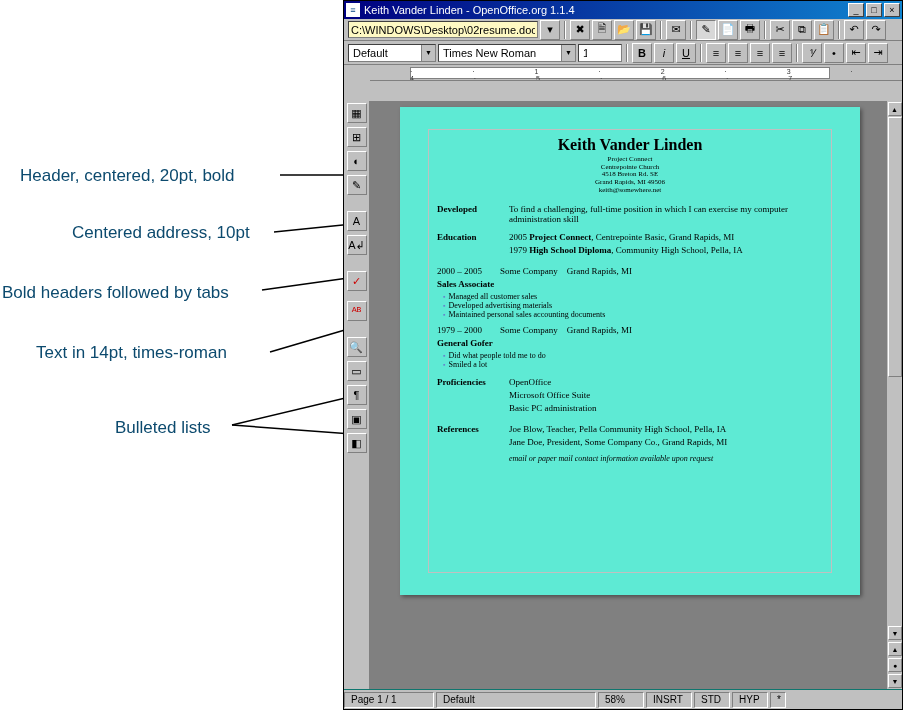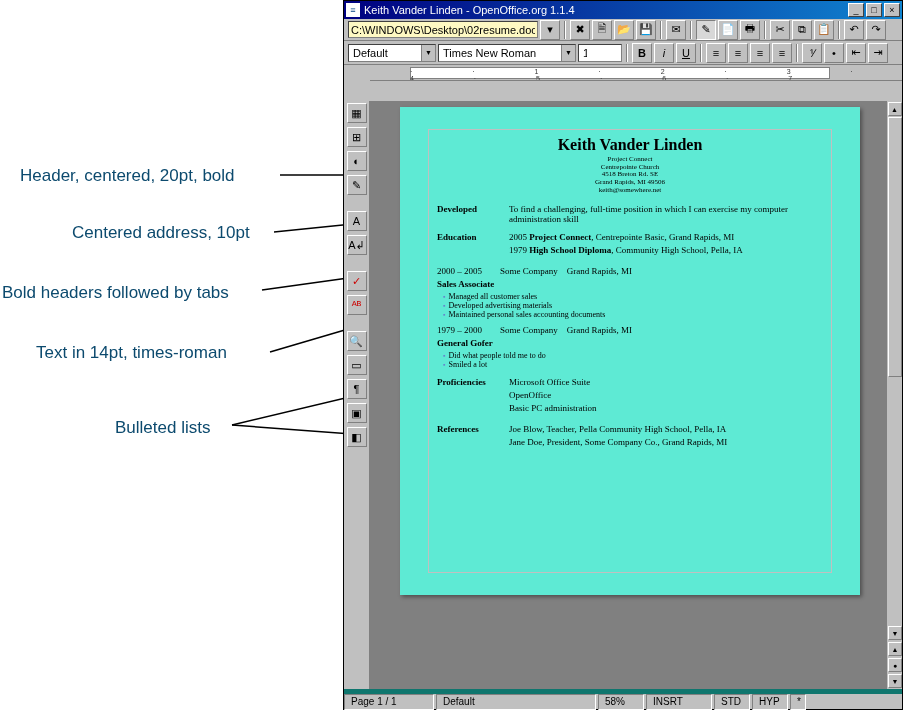--- a/index.html
+++ b/index.html
@@ -63,21 +63,21 @@
   .r-bullets .b { font-size: 8px; }
   .r-bullets .b::before { content: "▪"; color:#6688cc; margin-right: 3px; font-size:7px; }
   .r-ital { font-style: italic; font-size: 8px; }
   
   
   .vscroll { position: absolute; right: 0; top: 100px; width: 16px; bottom: 20px; background: #c0c0c0; border-left: 1px solid #808080; }
   .vscroll .btn { width: 14px; height: 14px; background:#c0c0c0; border:1px solid #fff; border-right-color:#808080; border-bottom-color:#808080; margin:1px auto; font-size:7px; display:flex; align-items:center; justify-content:center; }
   .vscroll .thumb { width:14px; height:260px; background:#c0c0c0; border:1px solid #fff; border-right-color:#808080; border-bottom-color:#808080; margin:0 auto; }
   
   
-  .statusbar { position: absolute; left: 0; right: 0; bottom: 0; height: 20px; background: #c0c0c0; border-top: 5px solid #0f766e; display: flex; align-items: center; font-size: 10px; }
+  .statusbar { position: absolute; left: 0; right: 0; bottom: 0; height: 20px; background: #c0c0c0; border-top: 1px solid #0f766e; display: flex; align-items: center; font-size: 10px; }
   .statusbar .cell { border: 1px solid #808080; border-top-color:#808080; border-left-color:#808080; border-right-color:#fff; border-bottom-color:#fff; height: 16px; padding: 0 6px; display: flex; align-items: center; margin-right: 2px; }
 </style>
 </head>
 <body>
 
 <div class="annotation" style="left:20px; top:166px;">Header, centered, 20pt, bold</div>
 <div class="annotation" style="left:72px; top:223px;">Centered address, 10pt</div>
 <div class="annotation" style="left:2px; top:283px;">Bold headers followed by tabs</div>
 <div class="annotation" style="left:36px; top:343px;">Text in 14pt, times-roman</div>
 <div class="annotation" style="left:115px; top:418px;">Bulleted lists</div>
@@ -173,21 +173,21 @@
   <div class="sidetool">
     <div class="tbtn">▦</div>
     <div class="tbtn">⊞</div>
     <div class="tbtn">◐</div>
     <div class="tbtn">✎</div>
     <div style="height:8px"></div>
     <div class="tbtn">A</div>
     <div class="tbtn">A↲</div>
     <div style="height:8px"></div>
     <div class="tbtn" style="color:#c00;">✓</div>
-    <div class="tbtn" style="color:#c00;">ᴬᴮ</div>
+    <div class="tbtn" style="color:#c00;margin-top:6px;">ᴬᴮ</div>
     <div style="height:8px"></div>
     <div class="tbtn">🔍</div>
     <div class="tbtn">▭</div>
     <div class="tbtn">¶</div>
     <div class="tbtn">▣</div>
     <div class="tbtn">◧</div>
   </div>
 
   <div class="docarea">
     <div class="page">
@@ -226,31 +226,32 @@
               <div class="line"><b>General Gofer</b></div>
               <div class="r-bullets">
                 <div class="b">Did what people told me to do</div>
                 <div class="b">Smiled a lot</div>
               </div>
             </div>
           </div>
           <div class="r-row">
             <div class="r-label">Proficiencies</div>
             <div class="r-body">
+              <div class="line">OpenOffice</div>
               <div class="line">Microsoft Office Suite</div>
-              <div class="line">OpenOffice</div>
               <div class="line">Basic PC administration</div>
             </div>
           </div>
           <div class="r-row">
             <div class="r-label">References</div>
             <div class="r-body">
               <div class="line">Joe Blow, Teacher, Pella Community High School, Pella, IA</div>
               <div class="line">Jane Doe, President, Some Company Co., Grand Rapids, MI</div>
               <div style="height:4px"></div>
+              <div class="r-ital">email or paper mail contact information available upon request</div>
             </div>
           </div>
         </div>
       </div>
     </div>
   </div>
 
   <div class="vscroll">
     <div class="btn">▲</div>
     <div class="thumb"></div>
@@ -258,19 +259,19 @@
     <div style="position:absolute; bottom:48px; left:1px;" class="btn">▼</div>
     <div style="position:absolute; bottom:32px; left:1px;" class="btn">▲</div>
     <div style="position:absolute; bottom:16px; left:1px;" class="btn">●</div>
     <div style="position:absolute; bottom:0; left:1px;" class="btn">▼</div>
   </div>
 
   <div class="statusbar">
     <div class="cell" style="width:90px;">Page 1 / 1</div>
     <div class="cell" style="width:160px;">Default</div>
     <div class="cell" style="width:46px;">58%</div>
-    <div class="cell" style="width:66px;">INSRT</div>
+    <div class="cell" style="width:46px;">INSRT</div>
     <div class="cell" style="width:36px;">STD</div>
     <div class="cell" style="width:36px;">HYP</div>
     <div class="cell" style="width:16px;">*</div>
   </div>
 
 </div>
 
 </body></html>

